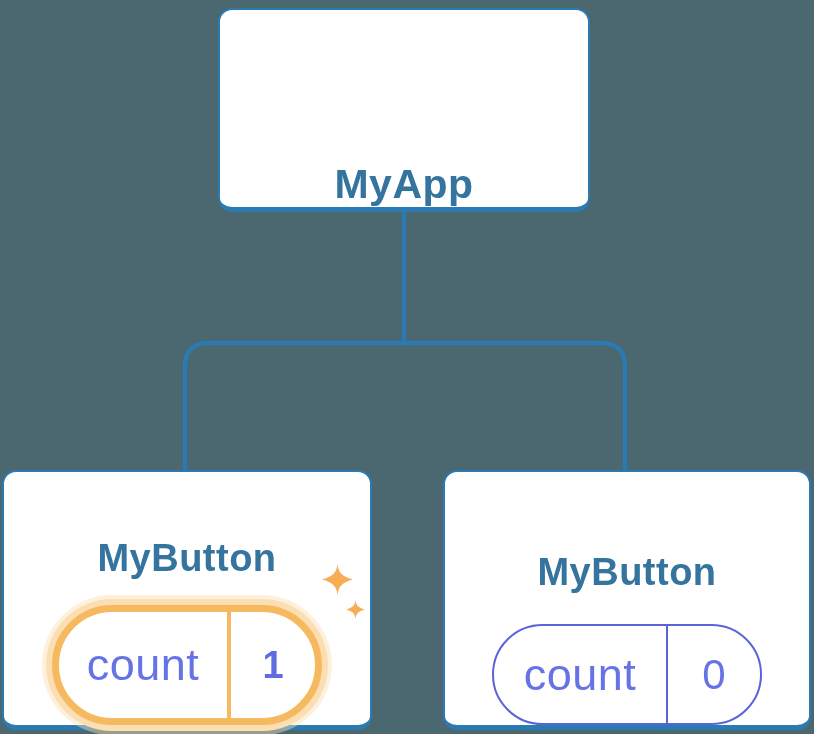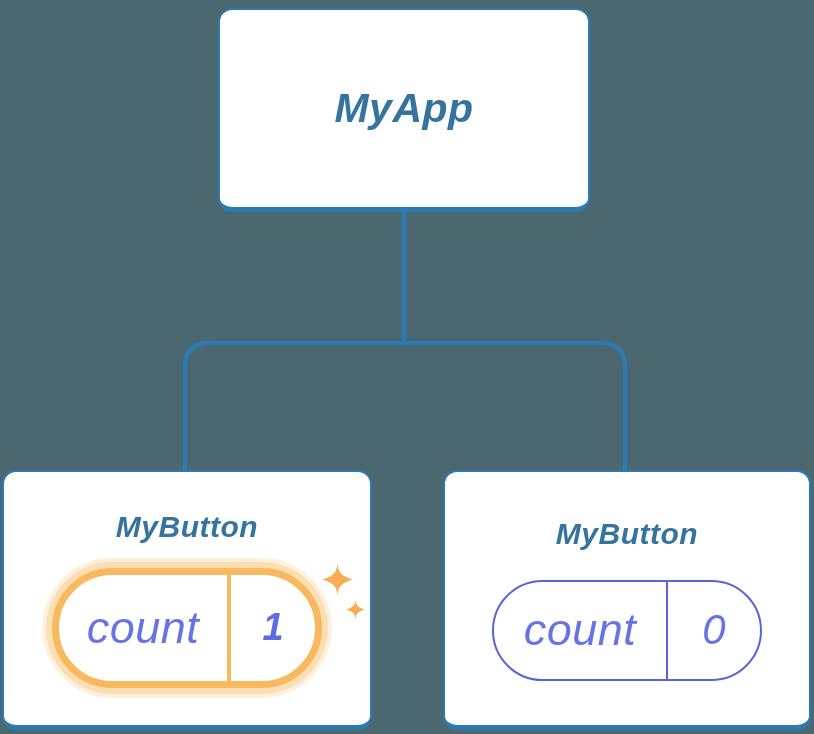--- a/index.html
+++ b/index.html
@@ -24,30 +24,29 @@
   .card {
     position: absolute;
     box-sizing: border-box;
     background: var(--card-bg, #fff);
     border: 2.5px solid var(--node-border, #2B7AB1);
     border-bottom-width: 5px;
     border-radius: 14px;
     display: flex;
     flex-direction: column;
     align-items: center;
-    justify-content: center;
-    font-style: italic;
+    justify-content: flex-end;
   }
   .card.root  { left: 218px; top: 8px;   width: 372px; height: 204px; }
   .card.left  { left: 2px;   top: 470px; width: 370px; height: 260px; gap: 25px; }
   .card.right { left: 443px; top: 470px; width: 368px; height: 260px; gap: 30px; }
 
   .node-label {
     color: var(--node-label, #35749E);
-    font-size: 30px;
+    font-size: 38px;
     font-weight: 600;
     letter-spacing: 0.5px;
     line-height: 1.1;
   }
   .card.root .node-label { font-size: 41px; }
 
   .pill {
     box-sizing: border-box;
     background: var(--card-bg, #fff);
     display: flex;

